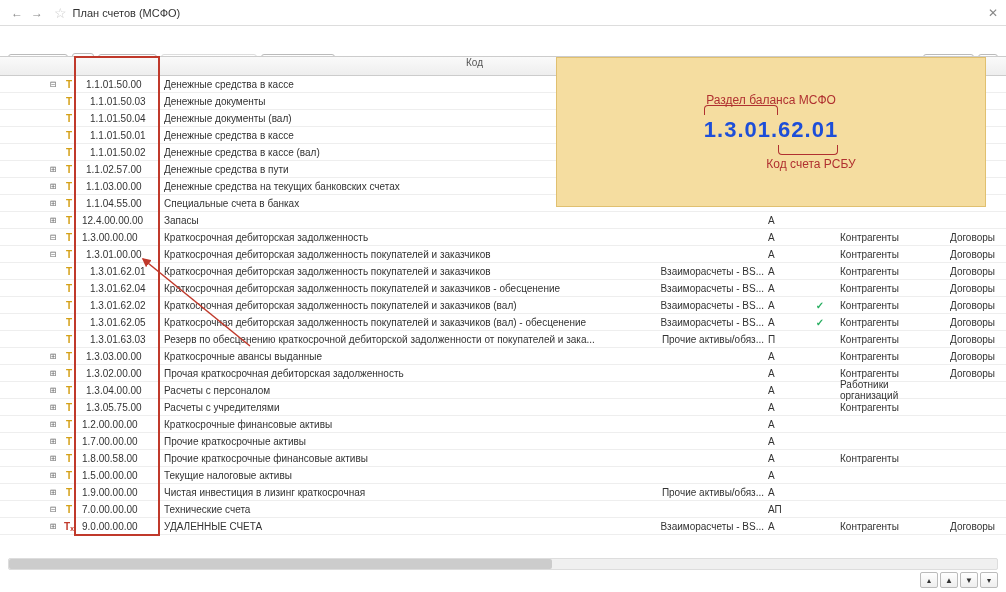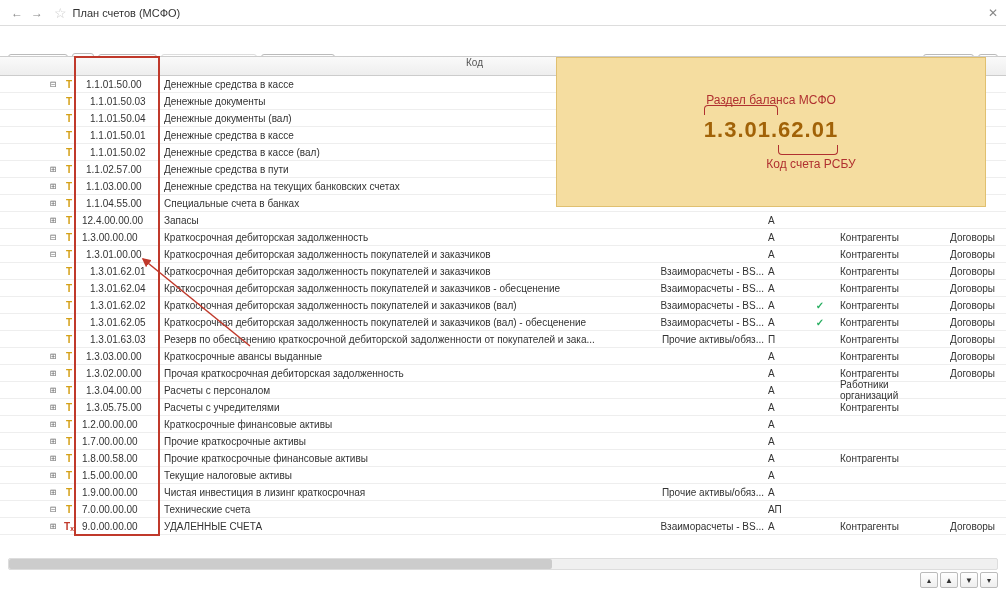--- a/index.html
+++ b/index.html
@@ -39,21 +39,21 @@
   .chk-cell { width: 32px; flex-shrink: 0; text-align: center; color: #27ae60; font-weight: bold; }
   .sub1-cell { width: 110px; flex-shrink: 0; padding-left: 4px; }
   .sub2-cell { width: 60px; flex-shrink: 0; padding-left: 4px; }
   .indent-0 .tree-cell { padding-left: 0; }
   .indent-1 .code-cell { padding-left: 4px; }
   .indent-2 .code-cell { padding-left: 8px; }
   .indent-3 .code-cell { padding-left: 12px; }
   .red-box { position: absolute; border: 2px solid #c0392b; left: 74px; top: 0px; width: 86px; height: 480px; pointer-events: none; }
   .callout { position: absolute; right: 20px; top: 57px; width: 430px; height: 150px; background: #f5dda0; border: 1px solid #e0c070; display: flex; flex-direction: column; align-items: center; justify-content: center; pointer-events: none; }
   .callout-top { color: #b03030; font-size: 12px; margin-bottom: 10px; }
-  .callout-code { font-size: 22px; font-weight: bold; color: #a16207; letter-spacing: 1px; display: flex; }
+  .callout-code { font-size: 22px; font-weight: bold; color: #1d4ed8; letter-spacing: 1px; display: flex; }
   .callout-code .seg1 { position: relative; }
   .callout-code .seg2 { position: relative; }
   .callout-bot { color: #b03030; font-size: 12px; margin-top: 14px; margin-left: 80px; }
   .brace-top { position: absolute; top: -12px; left: 0; right: 0; height: 10px; border-top: 1px solid #b03030; border-left: 1px solid #b03030; border-right: 1px solid #b03030; border-radius: 4px 4px 0 0; }
   .brace-bot { position: absolute; bottom: -12px; left: 0; right: 0; height: 10px; border-bottom: 1px solid #b03030; border-left: 1px solid #b03030; border-right: 1px solid #b03030; border-radius: 0 0 4px 4px; }
   .arrow { position: absolute; pointer-events: none; }
   .footer-scroll { position: absolute; bottom: 4px; right: 8px; display: flex; gap: 2px; }
   .scroll-btn { border: 1px solid #bbb; background: linear-gradient(#fff,#eee); border-radius: 2px; width: 18px; height: 16px; font-size: 8px; display: inline-flex; align-items: center; justify-content: center; cursor: pointer; }
   .hscroll { position: absolute; bottom: 22px; left: 8px; right: 8px; height: 12px; background: #f0f0f0; border: 1px solid #ddd; border-radius: 2px; }
   .hscroll-thumb { position: absolute; left: 0; top: 0; bottom: 0; width: 55%; background: #ccc; border-radius: 2px; }

